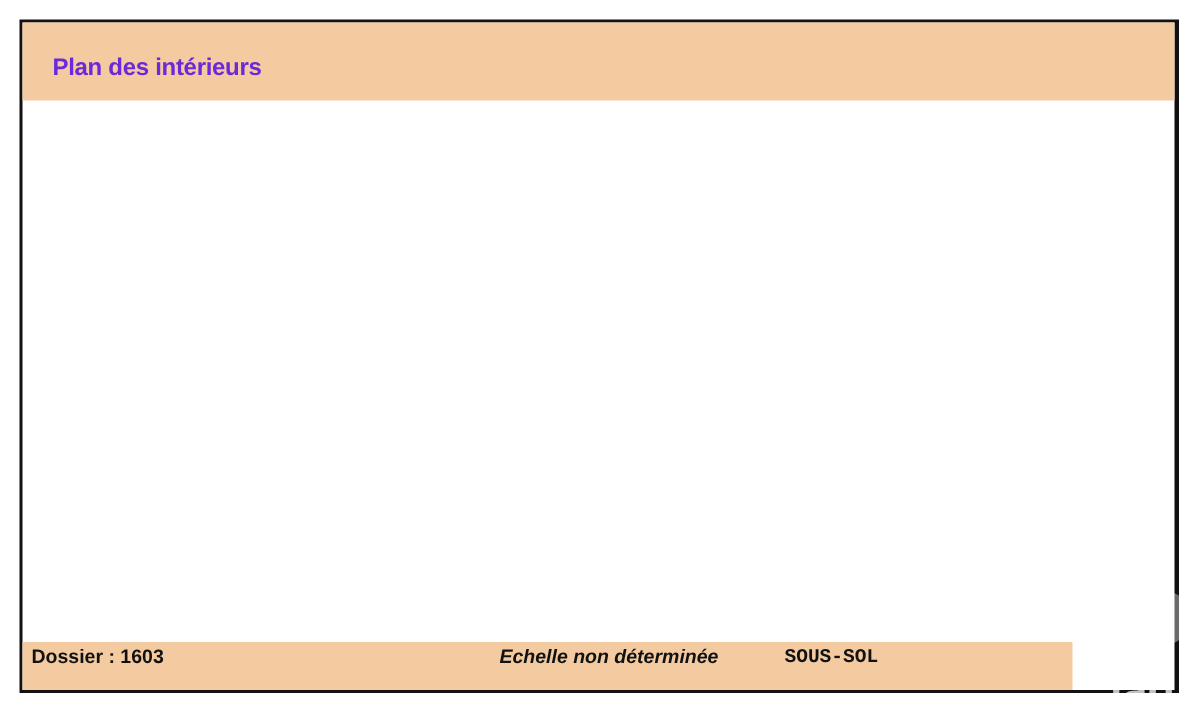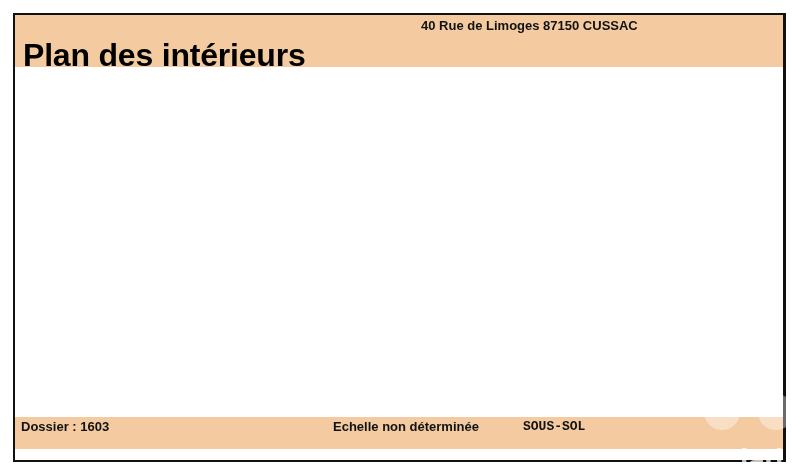--- a/index.html
+++ b/index.html
@@ -1,21 +1,21 @@
 <!DOCTYPE html>
 <html><head>
 <meta charset="utf-8">
 <style>
   html, body { margin: 0; padding: 0; background: #ffffff; }
   body { width: 800px; height: 472px; position: relative; overflow: hidden; font-family: "Liberation Sans", sans-serif; }
   .frame { position: absolute; left: 13px; top: 13px; width: 768px; height: 445px; border: 2px solid #111; border-right-width: 3px; box-sizing: content-box; background: #fff; }
   .header { position: absolute; left: 0; top: 0; width: 768px; height: 52px; background: #f4cba0; }
-  .title { position: absolute; left: 8px; top: 22px; font-size: 32px; font-weight: bold; color: #000000; letter-spacing: -0.2px; }
+  .title { position: absolute; left: 20px; top: 22px; font-size: 16px; font-weight: bold; color: #6d28d9; letter-spacing: -0.2px; }
   .address { position: absolute; left: 406px; top: 3px; font-size: 13px; font-weight: bold; color: #111; }
-  .footer { position: absolute; left: 0; top: 402px; width: 768px; height: 32px; background: #f4cba0; }
+  .footer { position: absolute; left: 0; top: 413px; width: 700px; height: 32px; background: #f4cba0; }
   .foot-text { position: absolute; top: 2px; font-size: 13px; font-weight: bold; color: #111; }
   .plan { position: absolute; left: 0; top: 0; }
   .dim { font-family: "Liberation Sans", sans-serif; font-size: 9px; font-weight: bold; fill: #2a2a8a; }
   .room-name { font-family: "Liberation Sans", sans-serif; font-size: 11px; fill: #333; }
   .area { font-family: "Liberation Sans", sans-serif; font-size: 9px; font-weight: bold; fill: #c03030; }
   .wall { fill: none; stroke: #7a7a7a; stroke-width: 3; }
   .thin { fill: none; stroke: #222; stroke-width: 1; }
 </style>
 </head>
 <body>
@@ -74,25 +74,24 @@
     <line class="thin" x1="626" y1="361" x2="661" y2="378"></line>
     <line class="thin" x1="626" y1="361" x2="661" y2="396"></line>
     <line class="thin" x1="626" y1="361" x2="648" y2="396"></line>
     <line class="thin" x1="626" y1="361" x2="638" y2="396"></line>
   </g>
 </svg>
 
 <div class="frame">
   <div class="header">
     <span class="title">Plan des intérieurs</span>
-    <span class="address">40 Rue de Limoges 87150 CUSSAC</span>
   </div>
   <div class="footer">
     <span class="foot-text" style="left:6px;">Dossier : 1603</span>
-    <span class="foot-text" style="left:318px;">Echelle non déterminée</span>
+    <span class="foot-text" style="left:318px;font-style:italic;">Echelle non déterminée</span>
     <span class="foot-text" style="left:508px;font-family:Liberation Mono, monospace;">SOUS-SOL</span>
   </div>
 </div>
 
 <svg class="plan" width="800" height="472" viewBox="0 0 800 472" style="pointer-events:none;">
   <g opacity="0.75">
     <circle cx="722" cy="412" r="18" fill="#ffffff" opacity="0.5"></circle>
     <circle cx="776" cy="412" r="18" fill="#ffffff" opacity="0.5"></circle>
     <text x="740" y="470" font-family="Liberation Sans, sans-serif" font-size="30" font-weight="bold" fill="#ffffff">iad</text>
   </g>

